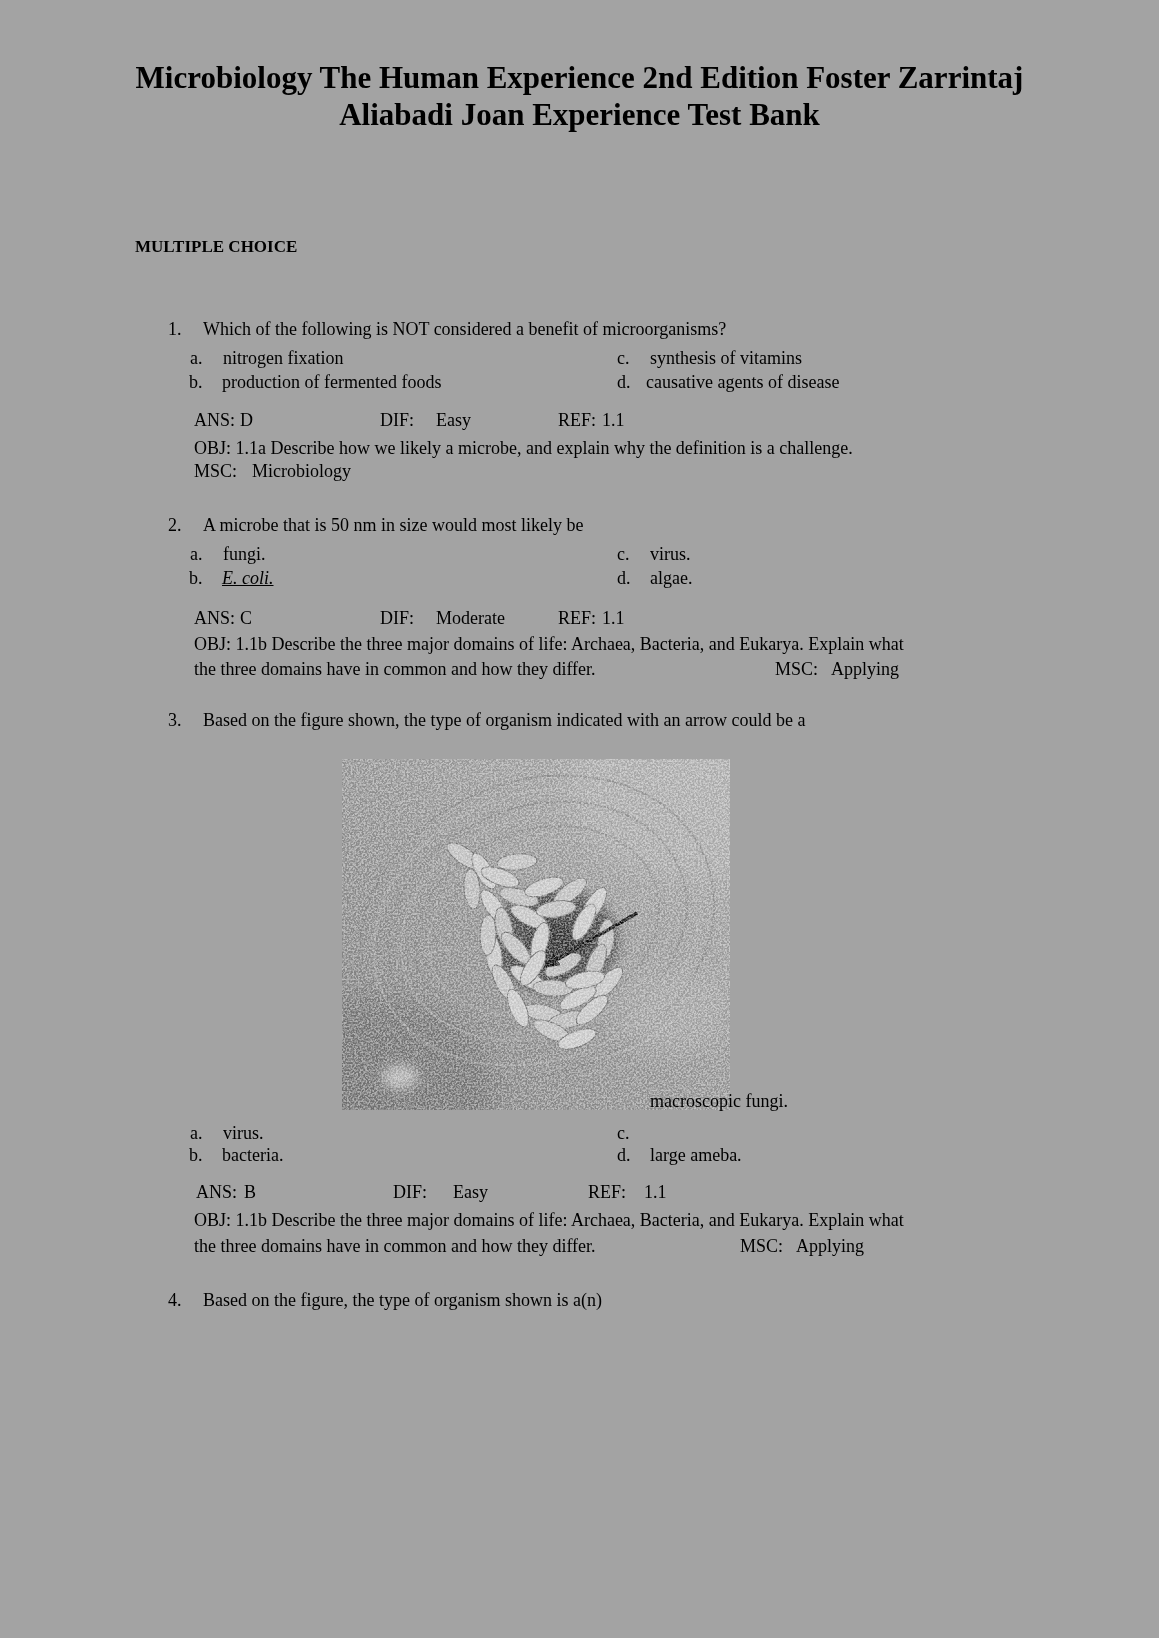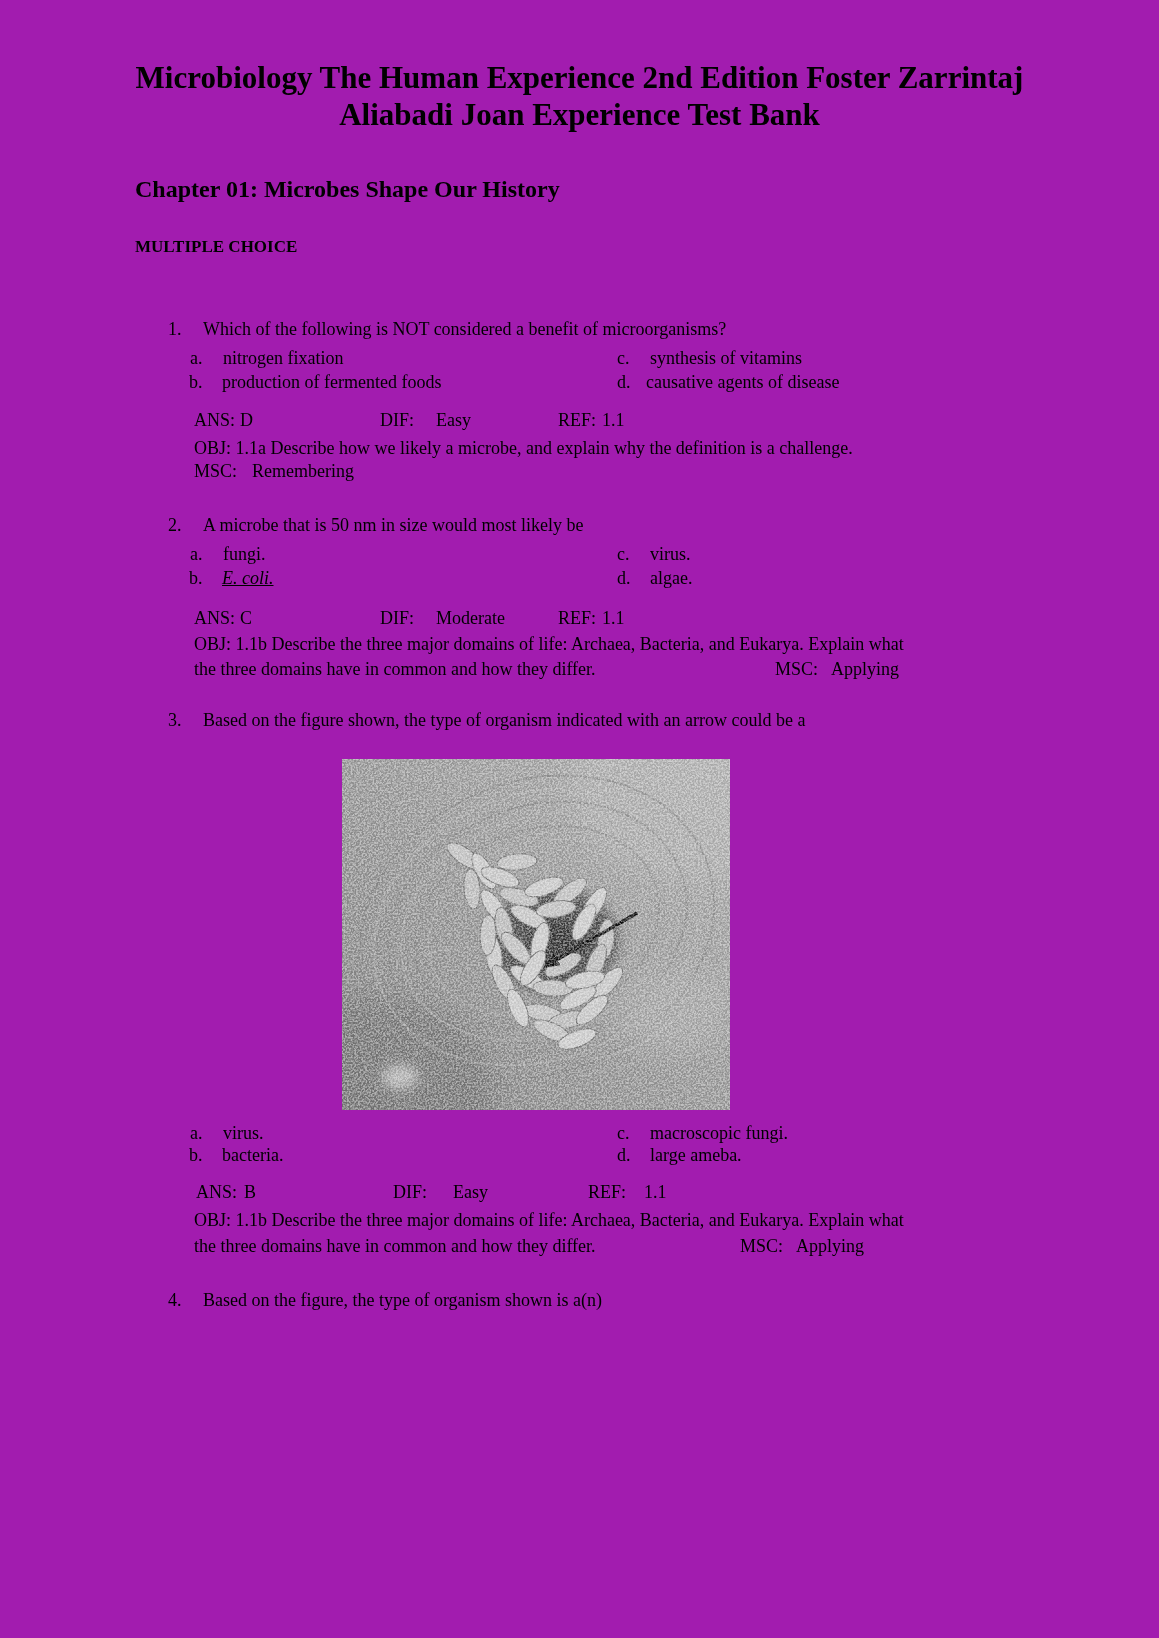--- a/index.html
+++ b/index.html
@@ -1,37 +1,36 @@
 <!DOCTYPE html>
 <html><head>
 <meta charset="utf-8">
 <style>
   html,body{margin:0;padding:0;background:#ffffff;}
-  .page{position:relative;width:1159px;height:1638px;background:#a21caf;overflow:hidden;
+  .page{position:relative;width:1159px;height:1638px;background:#a3a3a3;overflow:hidden;
         font-family:"Liberation Serif","DejaVu Serif",serif;color:#000;}
   .t{position:absolute;white-space:pre;font-size:18px;line-height:23px;}
   .i{font-style:italic;text-decoration:underline;}
   .title{position:absolute;top:59px;left:0;width:1159px;text-align:center;
          font-weight:bold;font-size:31px;line-height:37px;}
   .chapter{position:absolute;left:135px;top:176px;font-weight:bold;font-size:24px;white-space:pre;}
   .section{position:absolute;left:135px;top:237px;font-weight:bold;font-size:17px;white-space:pre;}
   .figwrap{position:absolute;left:342px;top:759px;width:388px;height:351px;}
   svg{display:block;}
 </style>
 </head>
 <body>
 
 <div class="page">
 
   <div class="title">
     <div>Microbiology The Human Experience 2nd Edition Foster Zarrintaj</div>
     <div>Aliabadi Joan Experience Test Bank</div>
   </div>
 
-  <div class="chapter">Chapter 01: Microbes Shape Our History</div>
   <div class="section">MULTIPLE CHOICE</div>
 
   <span class="t" style="left:168px;top:318px">1.</span>
   <span class="t" style="left:203px;top:318px">Which of the following is NOT considered a benefit of microorganisms?</span>
 
   <span class="t" style="left:190px;top:347px">a.</span>
   <span class="t" style="left:223px;top:347px">nitrogen fixation</span>
   <span class="t" style="left:617px;top:347px">c.</span>
   <span class="t" style="left:650px;top:347px">synthesis of vitamins</span>
   <span class="t" style="left:189px;top:371px">b.</span>
@@ -40,21 +39,21 @@
   <span class="t" style="left:646px;top:371px">causative agents of disease</span>
 
   <span class="t" style="left:194px;top:409px">ANS:</span>
   <span class="t" style="left:240px;top:409px">D</span>
   <span class="t" style="left:380px;top:409px">DIF:</span>
   <span class="t" style="left:436px;top:409px">Easy</span>
   <span class="t" style="left:558px;top:409px">REF:</span>
   <span class="t" style="left:602px;top:409px">1.1</span>
   <span class="t" style="left:194px;top:437px">OBJ: 1.1a Describe how we likely a microbe, and explain why the definition is a challenge.</span>
   <span class="t" style="left:194px;top:460px">MSC:</span>
-  <span class="t" style="left:252px;top:460px">Remembering</span>
+  <span class="t" style="left:252px;top:460px">Microbiology</span>
 
   <span class="t" style="left:168px;top:514px">2.</span>
   <span class="t" style="left:203px;top:514px">A microbe that is 50 nm in size would most likely be</span>
 
   <span class="t" style="left:190px;top:543px">a.</span>
   <span class="t" style="left:223px;top:543px">fungi.</span>
   <span class="t" style="left:617px;top:543px">c.</span>
   <span class="t" style="left:650px;top:543px">virus.</span>
   <span class="t" style="left:189px;top:567px">b.</span>
   <span class="t i" style="left:222px;top:567px">E. coli.</span>
@@ -172,21 +171,21 @@
 
       <line x1="295" y1="154" x2="204" y2="207" stroke="#0d0d0d" stroke-width="3.4" marker-end="url(#ah)"></line>
 
       <rect width="388" height="351" filter="url(#speck)" opacity="0.45"></rect>
     </svg>
   </div>
 
   <span class="t" style="left:190px;top:1122px">a.</span>
   <span class="t" style="left:223px;top:1122px">virus.</span>
   <span class="t" style="left:617px;top:1122px">c.</span>
-  <span class="t" style="left:650px;top:1122px">macroscopic fungi.</span>
+  <span class="t" style="left:650px;top:1090px">macroscopic fungi.</span>
   <span class="t" style="left:189px;top:1144px">b.</span>
   <span class="t" style="left:222px;top:1144px">bacteria.</span>
   <span class="t" style="left:617px;top:1144px">d.</span>
   <span class="t" style="left:650px;top:1144px">large ameba.</span>
 
   <span class="t" style="left:196px;top:1181px">ANS:</span>
   <span class="t" style="left:244px;top:1181px">B</span>
   <span class="t" style="left:393px;top:1181px">DIF:</span>
   <span class="t" style="left:453px;top:1181px">Easy</span>
   <span class="t" style="left:588px;top:1181px">REF:</span>

